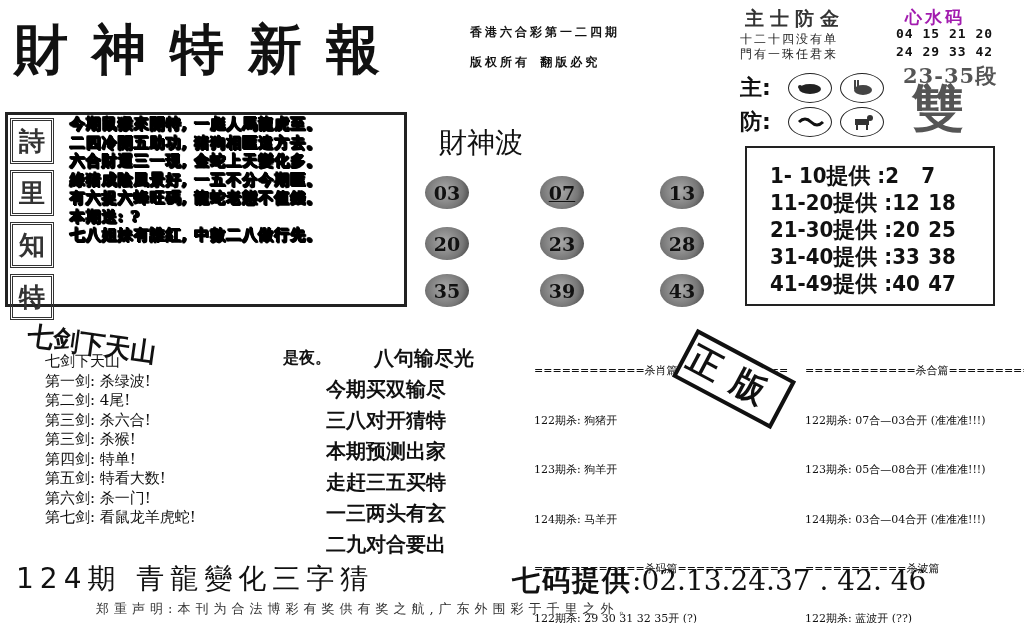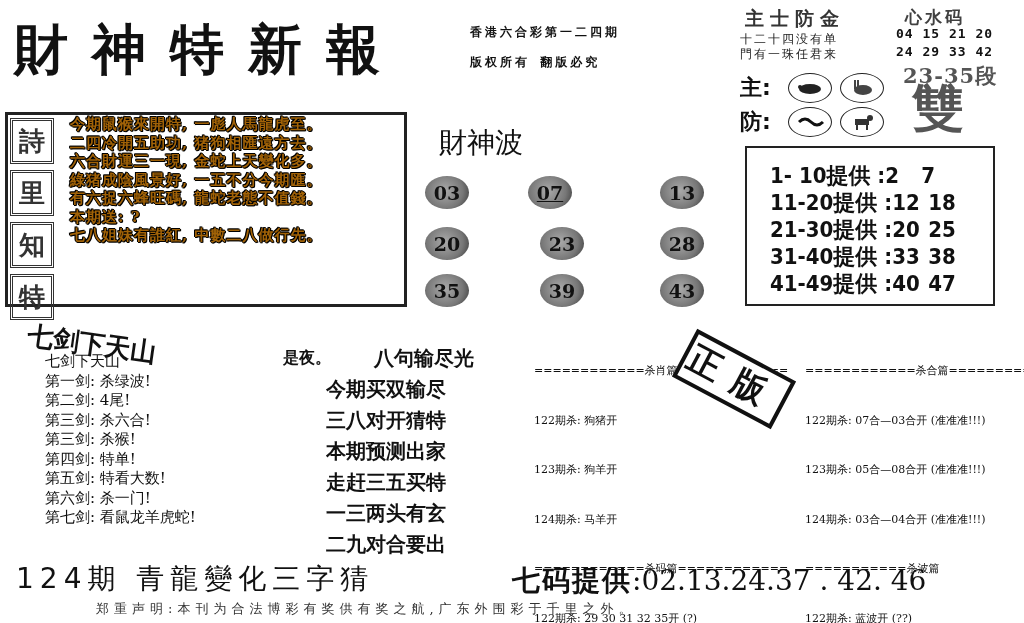--- a/index.html
+++ b/index.html
@@ -2,32 +2,32 @@
 <html><head>
 <meta charset="utf-8">
 <style>
   html,body{margin:0;padding:0;background:#fff;}
   body{width:1024px;height:623px;position:relative;overflow:hidden;font-family:"DejaVu Serif",serif;color:#111;}
   .abs{position:absolute;}
   .masthead{left:14px;top:14px;font-size:54px;font-weight:bold;letter-spacing:24px;font-family:"DejaVu Serif",serif;line-height:70px;}
   .issue{left:470px;top:18px;font-size:12px;font-weight:bold;letter-spacing:3px;line-height:30px;font-family:Liberation Mono, monospace;}
   .tr-title{left:745px;top:6px;font-size:19px;font-weight:bold;letter-spacing:6px;color:#333;}
   .tr-verse{left:740px;top:32px;font-size:12px;line-height:15px;letter-spacing:2px;color:#222;}
-  .xs-title{left:905px;top:6px;font-size:17px;font-weight:bold;letter-spacing:3px;color:#404040;}
+  .xs-title{left:905px;top:6px;font-size:17px;font-weight:bold;letter-spacing:3px;color:#a21caf;}
   .xs-nums{left:896px;top:24px;font-family:"DejaVu Sans Mono",monospace;font-size:13px;font-weight:bold;line-height:18px;letter-spacing:1px;}
   .seg{left:903px;top:62px;font-size:21px;font-weight:bold;color:#555;letter-spacing:1px;}
   .shuang{left:912px;top:78px;font-size:52px;font-weight:bold;color:#555;line-height:60px;}
   .zf-row{left:740px;display:flex;align-items:center;}
   .zf-label{font-size:22px;font-weight:bold;font-family:"DejaVu Sans",sans-serif;width:48px;}
   .oval{width:42px;height:28px;border:1.5px solid #222;border-radius:50%;margin-right:8px;display:flex;align-items:center;justify-content:center;font-size:13px;}
 
   .poem-box{left:5px;top:112px;width:402px;height:195px;border:3px solid #222;box-sizing:border-box;}
   .poem-side{left:10px;top:118px;width:46px;}
   .side-cell{width:38px;height:40px;border:3px double #333;margin-bottom:6px;display:flex;align-items:center;justify-content:center;font-size:26px;font-weight:bold;color:#333;}
-  .poem-lines{left:70px;top:115px;font-size:15px;font-weight:bold;line-height:18.5px;letter-spacing:1px;color:#a16207;
+  .poem-lines{left:70px;top:115px;font-size:15px;font-weight:bold;line-height:18.5px;letter-spacing:1px;color:#000000;
     text-shadow:1px 0 #000,-1px 0 #000,0 1px #000,0 -1px #000,1px 1px #000,-1px -1px #000;}
 
   .wave-title{left:425px;top:124px;font-size:28px;font-family:"DejaVu Sans",sans-serif;margin-left:14px;}
   .ball{width:44px;height:33px;border-radius:50%;background:radial-gradient(circle at 45% 45%,#aaa 0%,#777 60%,#333 100%);display:flex;align-items:center;justify-content:center;font-size:19px;font-weight:bold;color:#111;position:absolute;}
 
   .range-box{left:745px;top:146px;width:250px;height:160px;border:2px double #222;box-sizing:border-box;}
   .range-lines{left:770px;top:162px;font-size:22px;font-weight:bold;line-height:27px;font-family:"DejaVu Sans Condensed","DejaVu Sans",sans-serif;}
   .range-lines .n{display:inline-block;width:36px;}
 
   .sword-title{left:30px;top:318px;font-size:26px;font-weight:bold;transform:rotate(8deg);transform-origin:left top;font-family:"DejaVu Sans",sans-serif;}
@@ -111,21 +111,21 @@
   <div>六合財運三一現, 金蛇上天變化多。</div>
   <div>綠猪成陰風景好, 一五不分今期匯。</div>
   <div>有六捉六蜂旺碼, 龍蛇老態不值錢。</div>
   <div>本期送: ?</div>
   <div>七八姐妹有誰紅, 中數二八做行先。</div>
 </div>
 
 <div class="abs wave-title">財神波</div>
 <div>
   <div class="ball" style="left:425px;top:176px;">03</div>
-  <div class="ball" style="left:528px;top:176px;text-decoration:underline;">07</div>
+  <div class="ball" style="left:540px;top:176px;text-decoration:underline;">07</div>
   <div class="ball" style="left:660px;top:176px;">13</div>
   <div class="ball" style="left:425px;top:227px;">20</div>
   <div class="ball" style="left:540px;top:227px;">23</div>
   <div class="ball" style="left:660px;top:227px;">28</div>
   <div class="ball" style="left:425px;top:274px;">35</div>
   <div class="ball" style="left:540px;top:274px;">39</div>
   <div class="ball" style="left:660px;top:274px;">43</div>
 </div>
 
 <div class="abs range-box"></div>

